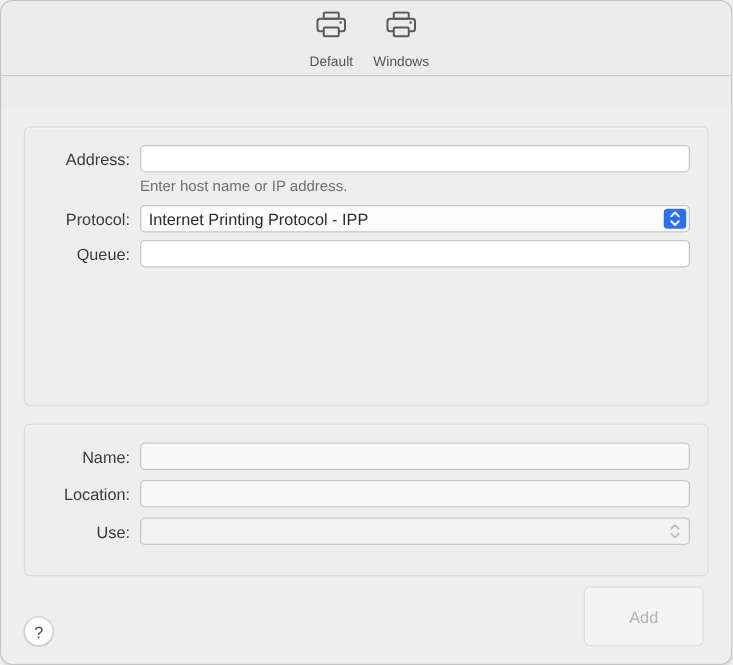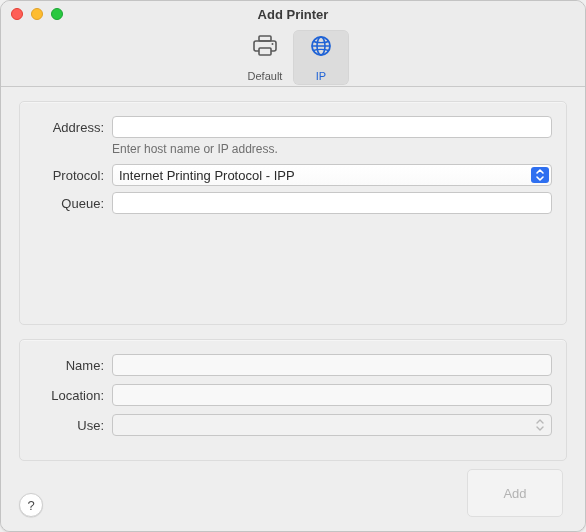--- a/index.html
+++ b/index.html
@@ -259,57 +259,48 @@
     align-items: center;
     justify-content: center;
     cursor: default;
   }
 </style>
 </head>
 <body>
 
 <div class="window">
 
-  <div class="titlebar">
-    <div class="traffic-lights">
-      <div class="tl red"></div>
-      <div class="tl yellow"></div>
-      <div class="tl green"></div>
-    </div>
-    <div class="title">Add Printer</div>
-  </div>
 
   <div class="toolbar">
     <div class="seg-group">
 
       <div class="seg">
         <span class="icon">
           <svg width="26" height="22" viewBox="0 0 26 22" fill="none">
             <rect x="7" y="1" width="12" height="5" rx="1" stroke="#5a5a5a" stroke-width="1.6"></rect>
             <rect x="2" y="6" width="22" height="10" rx="2" stroke="#5a5a5a" stroke-width="1.6"></rect>
             <rect x="7" y="13" width="12" height="7" rx="1" stroke="#5a5a5a" stroke-width="1.6" fill="#ececec"></rect>
             <circle cx="20.5" cy="9" r="1" fill="#5a5a5a"></circle>
           </svg>
         </span>
         <span class="label">Default</span>
       </div>
 
-      <div class="seg selected">
+
+      <div class="seg">
         <span class="icon">
-          <svg width="24" height="24" viewBox="0 0 24 24" fill="none" style="color:#1f63d6">
-            <circle cx="12" cy="12" r="9" stroke="currentColor" stroke-width="1.8"></circle>
-            <ellipse cx="12" cy="12" rx="4" ry="9" stroke="currentColor" stroke-width="1.6"></ellipse>
-            <line x1="3" y1="12" x2="21" y2="12" stroke="currentColor" stroke-width="1.6"></line>
-            <path d="M4.5 7.5 C8 9, 16 9, 19.5 7.5" stroke="currentColor" stroke-width="1.4" fill="none"></path>
-            <path d="M4.5 16.5 C8 15, 16 15, 19.5 16.5" stroke="currentColor" stroke-width="1.4" fill="none"></path>
+          <svg width="26" height="22" viewBox="0 0 26 22" fill="none">
+            <rect x="7" y="1" width="12" height="5" rx="1" stroke="#5a5a5a" stroke-width="1.6"></rect>
+            <rect x="2" y="6" width="22" height="10" rx="2" stroke="#5a5a5a" stroke-width="1.6"></rect>
+            <rect x="7" y="13" width="12" height="7" rx="1" stroke="#5a5a5a" stroke-width="1.6" fill="#ececec"></rect>
+            <circle cx="20.5" cy="9" r="1" fill="#5a5a5a"></circle>
           </svg>
         </span>
-        <span class="label">IP</span>
-      </div>
-
+        <span class="label">Windows</span>
+      </div>
 
     </div>
   </div>
 
   <div class="content">
 
     <div class="panel top">
 
       <div class="row r1">
         <div class="lbl">Address:</div>

